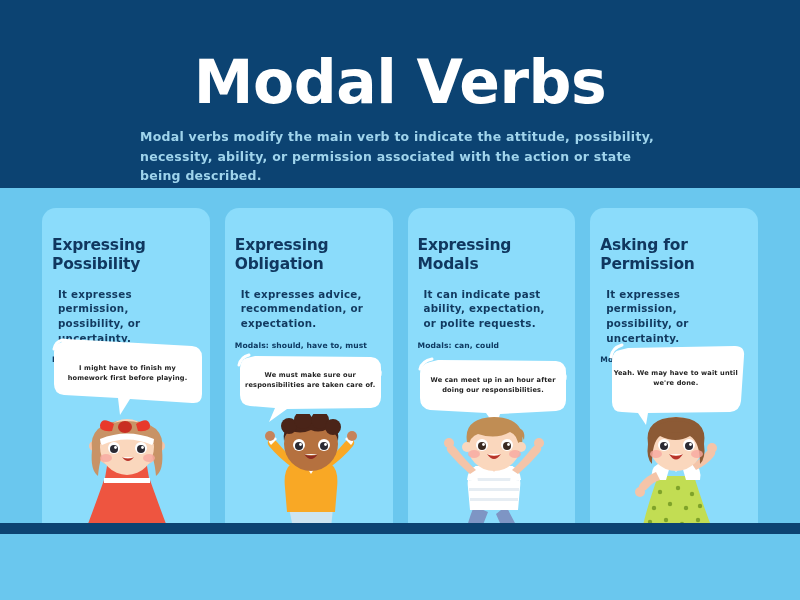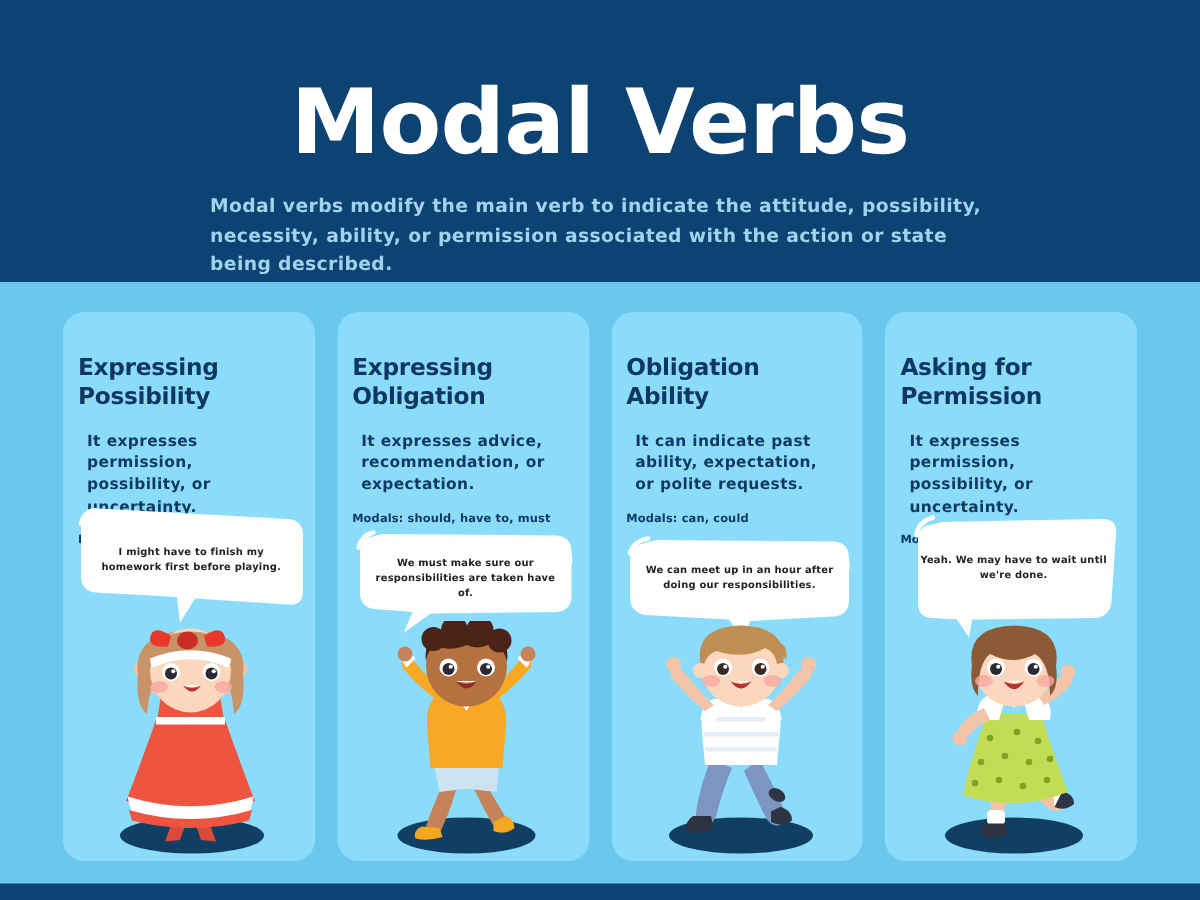--- a/index.html
+++ b/index.html
@@ -2,21 +2,21 @@
 <html><head>
 <meta charset="utf-8">
 <style>
   * { margin:0; padding:0; box-sizing:border-box; }
   html,body { width:800px; height:600px; overflow:hidden; }
   body {
     font-family:"DejaVu Sans", sans-serif;
     background:#6AC7EE;
     position:relative;
   }
-  .poster { position:relative; width:800px; height:600px; background:#6AC7EE; overflow:hidden; }
+  .poster { position:relative; width:800px; height:534px; background:#6AC7EE; overflow:hidden; }
 
   
   .header {
     position:absolute; left:0; top:0; width:800px; height:188px;
     background:#0C4372;
     display:flex; flex-direction:column; align-items:center; justify-content:flex-start;
     padding-top:52px;
   }
   .title {
     color:#FFFFFF;
@@ -154,21 +154,21 @@
         <div class="card-desc">It expresses advice, recommendation, or expectation.</div>
         <div class="card-modals">Modals: should, have to, must</div>
       </div>
 
       <div class="bubble-wrap" style="top:143px;">
         <svg class="bubble-svg" viewBox="0 0 171 72">
           <path d="M22 7 Q16 8 15 17 L15 44 Q15 54 25 55 L50 57 L44 71 L62 58 L146 57 Q156 56 156 46 L156 17 Q156 7 146 6 L30 5 Z" fill="#FFFFFF"></path>
           <path d="M24 4 Q16 6 14 14" stroke="#FFFFFF" stroke-width="3" fill="none" stroke-linecap="round"></path>
           <path d="M150 14 Q156 17 155 24" stroke="#FFFFFF" stroke-width="3" fill="none" stroke-linecap="round"></path>
         </svg>
-        <div class="bubble-text" style="top:20px;">We must make sure our responsibilities are taken have of.</div>
+        <div class="bubble-text" style="top:20px;">We must make sure our responsibilities are taken care of.</div>
       </div>
 
       <div class="char">
         <svg viewBox="0 0 171 160">
           <ellipse cx="86" cy="143" rx="46" ry="12" fill="#113F63"></ellipse>
 
           <path d="M72 104 L62 128 L58 140 L68 142 L74 128 L80 110 Z" fill="#C6835A"></path>
           <path d="M96 104 L108 124 L114 134 L106 140 L98 126 L90 110 Z" fill="#C6835A"></path>
 
           <path d="M56 137 Q50 140 52 145 Q60 147 70 144 L68 138 Z" fill="#F4A81F"></path>
@@ -203,21 +203,21 @@
           <circle cx="100.5" cy="30.5" r="1.4" fill="#FFFFFF"></circle>
 
           <path d="M79 40 Q86 50 93 40 Q86 44 79 40 Z" fill="#8E2B22"></path>
           <path d="M79 40 Q86 42 93 40 Z" fill="#FFFFFF"></path>
         </svg>
       </div>
     </div>
 
     <div class="card">
       <div class="card-head">
-        <div class="card-title">Obligation Ability</div>
+        <div class="card-title">Expressing Modals</div>
         <div class="card-desc">It can indicate past ability, expectation, or polite requests.</div>
         <div class="card-modals">Modals: can, could</div>
       </div>
 
       <div class="bubble-wrap" style="top:148px;">
         <svg class="bubble-svg" viewBox="0 0 171 72">
           <path d="M22 6 Q12 8 12 18 L12 42 Q12 52 22 54 L78 57 L88 71 L92 58 L148 55 Q158 54 158 44 L158 16 Q158 6 148 5 L30 4 Z" fill="#FFFFFF"></path>
           <path d="M24 3 Q14 5 12 13" stroke="#FFFFFF" stroke-width="3" fill="none" stroke-linecap="round"></path>
           <path d="M152 13 Q158 16 157 23" stroke="#FFFFFF" stroke-width="3" fill="none" stroke-linecap="round"></path>
         </svg>

